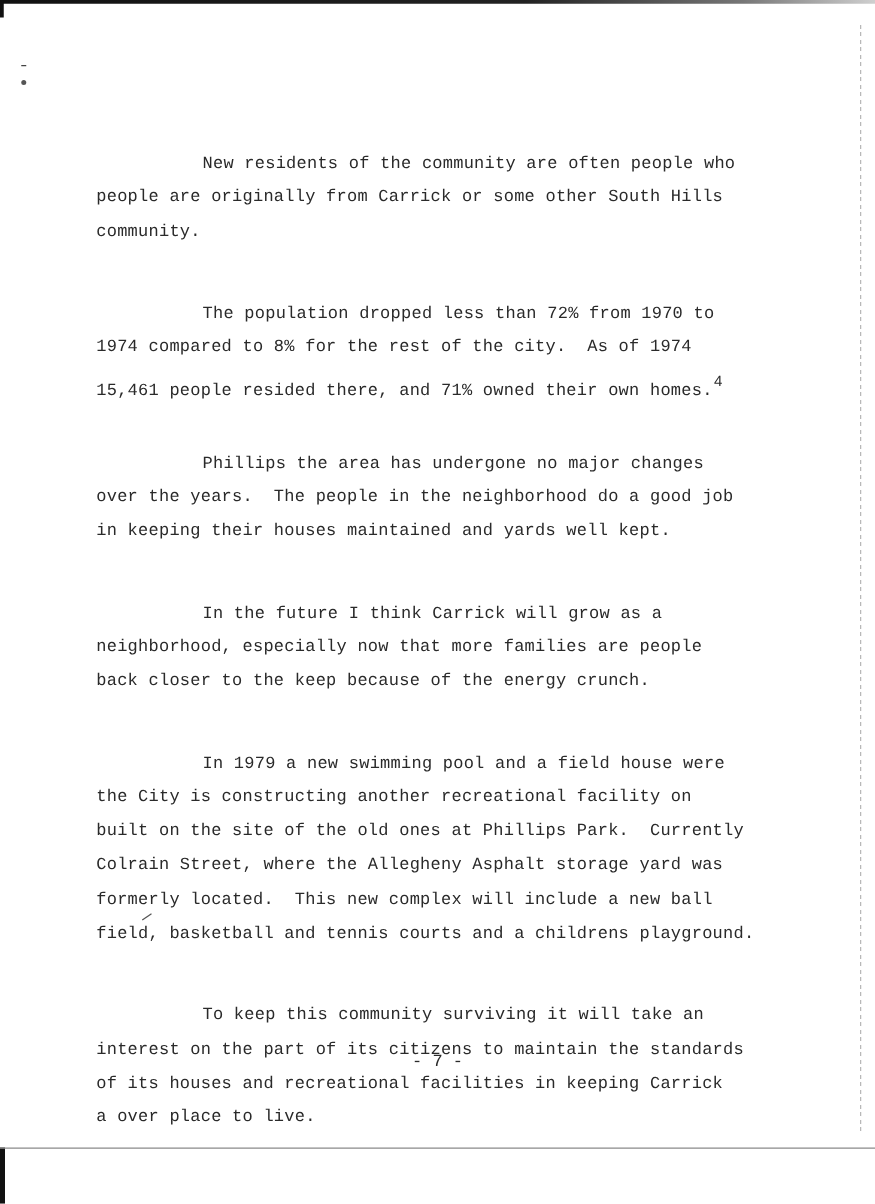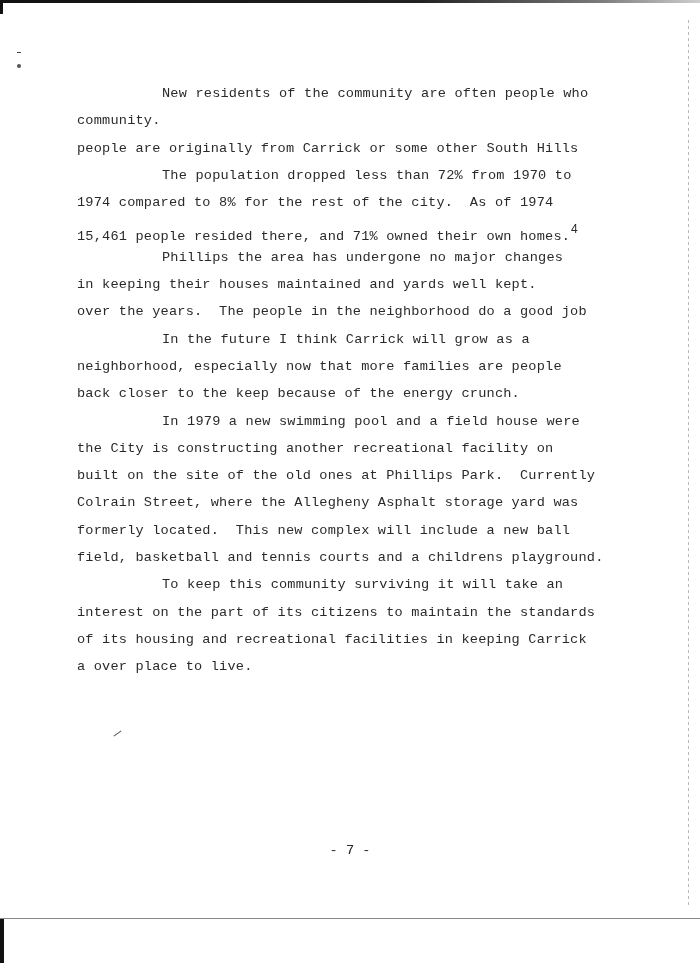--- a/index.html
+++ b/index.html
@@ -80,20 +80,21 @@
     }
     .line {
       font-size: 13.6px;
       height: 27.3px;
       line-height: 27.3px;
       white-space: pre;
       letter-spacing: 0.2px;
     }
     .indent {
       padding-left: 85px;
+      margin-top: 38px;
     }
     .sup {
       font-family: "Liberation Sans", sans-serif;
       font-size: 12px;
       vertical-align: 7px;
       margin-left: 1px;
     }
     .page-number {
       position: absolute;
       left: 0;
@@ -114,53 +115,53 @@
   <div class="bottom-line"></div>
   <div class="right-edge"></div>
   <div class="mark-dash"></div>
   <div class="mark-dot"></div>
   <div class="stray-tick"></div>
 
   <div class="body-text">
 
     <div>
       <div class="line indent">New residents of the community are often people who</div>
+      <div class="line">people are originally from Carrick or some other South Hills</div>
       <div class="line">community.</div>
-      <div class="line">people are originally from Carrick or some other South Hills</div>
     </div>
 
     <div>
       <div class="line indent">The population dropped less than 72% from 1970 to</div>
       <div class="line">1974 compared to 8% for the rest of the city.  As of 1974</div>
       <div class="line"><span>15,461 people resided there, and 71% owned their own homes.</span><span class="sup">4</span></div>
     </div>
 
     <div>
       <div class="line indent">Phillips the area has undergone no major changes</div>
+      <div class="line">over the years.  The people in the neighborhood do a good job</div>
       <div class="line">in keeping their houses maintained and yards well kept.</div>
-      <div class="line">over the years.  The people in the neighborhood do a good job</div>
     </div>
 
     <div>
       <div class="line indent">In the future I think Carrick will grow as a</div>
       <div class="line">neighborhood, especially now that more families are people</div>
       <div class="line">back closer to the keep because of the energy crunch.</div>
     </div>
 
     <div>
       <div class="line indent">In 1979 a new swimming pool and a field house were</div>
       <div class="line">the City is constructing another recreational facility on</div>
       <div class="line">built on the site of the old ones at Phillips Park.  Currently</div>
       <div class="line">Colrain Street, where the Allegheny Asphalt storage yard was</div>
       <div class="line">formerly located.  This new complex will include a new ball</div>
       <div class="line">field, basketball and tennis courts and a childrens playground.</div>
     </div>
 
     <div>
       <div class="line indent">To keep this community surviving it will take an</div>
       <div class="line">interest on the part of its citizens to maintain the standards</div>
-      <div class="line">of its housing and recreational facilities in keeping Carrick</div>
+      <div class="line">of its houses and recreational facilities in keeping Carrick</div>
       <div class="line">a over place to live.</div>
     </div>
   </div>
 
   <div class="page-number">- 7 -</div>
 </div>
 
 </body></html>

